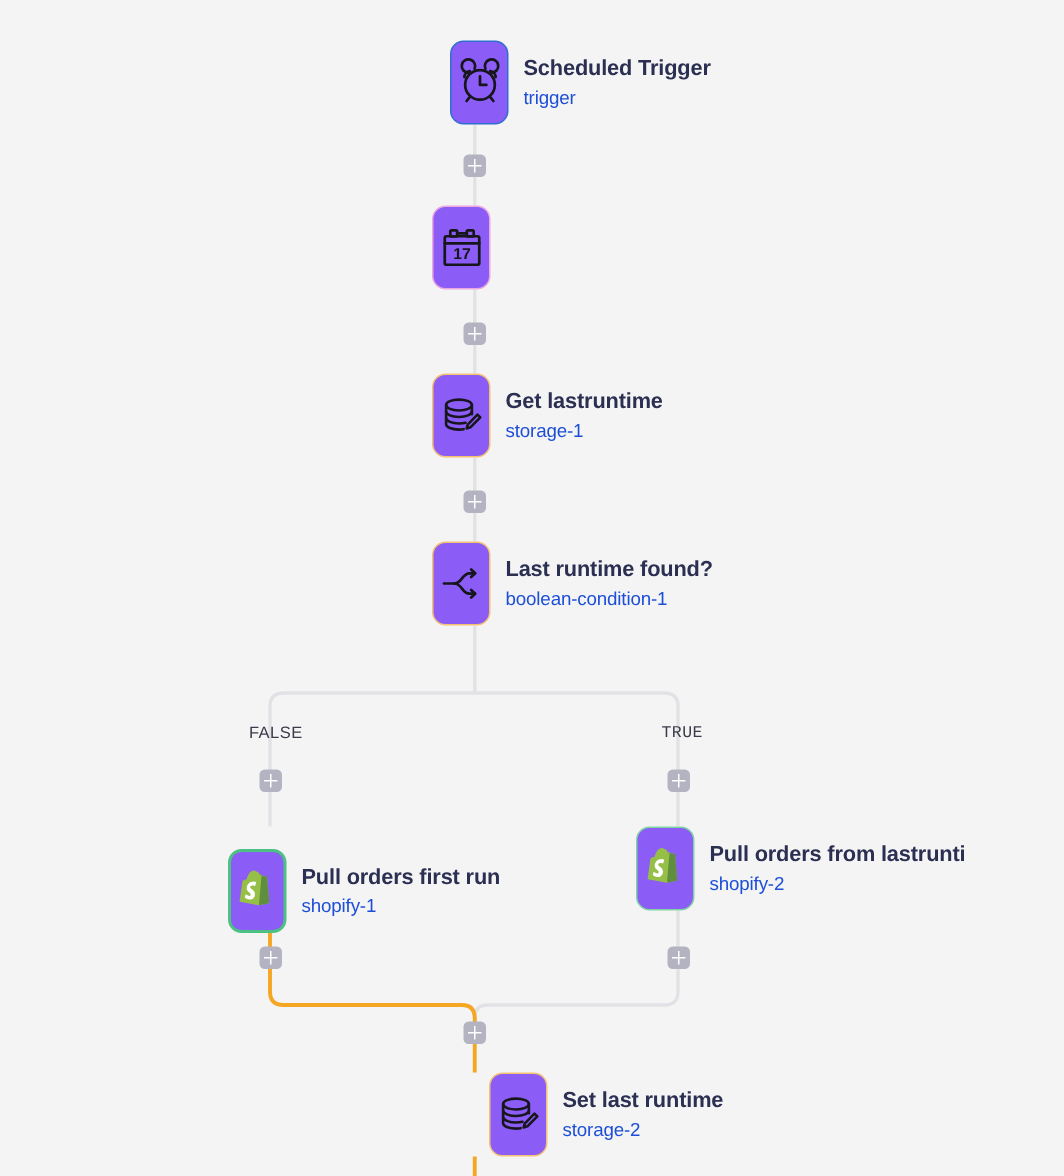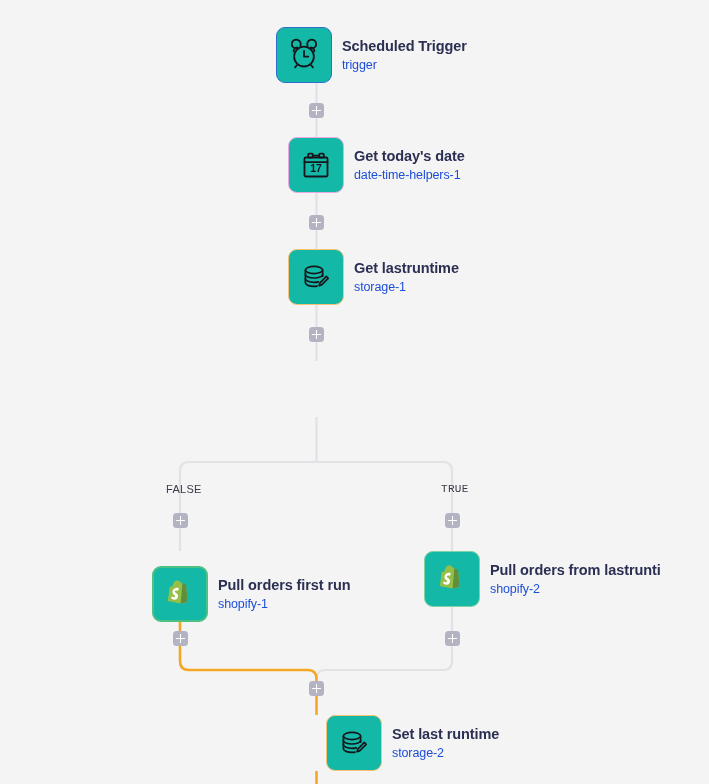--- a/index.html
+++ b/index.html
@@ -30,24 +30,24 @@
     pointer-events: none;
   }
 
   
   .node {
     position: absolute;
     display: flex;
     align-items: center;
   }
   .node-box {
-    width: 56px;
+    width: 39px;
     height: 56px;
     box-sizing: border-box;
-    background: #14b8a6;
+    background: #8b5cf6;
     border-radius: 9px;
     border: 1.6px solid #d8d8de;
     display: flex;
     align-items: center;
     justify-content: center;
     flex: 0 0 auto;
   }
   .node-box.blue   { border-color: #2f6fd0; border-width: 1.8px; }
   .node-box.pink   { border-color: #eba8e0; border-width: 1.8px; }
   .node-box.orange { border-color: #f5c274; border-width: 1.8px; }
@@ -125,21 +125,21 @@
 
     <path d="M452,607 L452,661 Q452,670 443,670 L325,670 Q316.5,670 316.5,679 L316.5,688" stroke="#e2e2e6" stroke-width="2.2" fill="none"></path>
 
     <path d="M180,607 L180,661 Q180,670 189,670 L308,670 Q316.5,670 316.5,679 L316.5,688" stroke="#f5a623" stroke-width="2.6" fill="none"></path>
 
     <path d="M316.5,688 L316.5,715" stroke="#f5a623" stroke-width="2.6" fill="none"></path>
 
     <path d="M316.5,771 L316.5,784" stroke="#f5a623" stroke-width="2.6" fill="none"></path>
   </svg>
 
-  <div class="node" style="left:276px; top:27px;justify-content:space-between;">
+  <div class="node" style="left:300px; top:27px;justify-content:space-between;">
     <div class="node-box blue">
       <span>
         <svg class="icon" width="34" height="34" viewBox="0 0 32 32" fill="none" stroke="#16161c" stroke-width="1.7" stroke-linecap="round" stroke-linejoin="round">
           <circle cx="16" cy="17.5" r="9.3"></circle>
           <path d="M9.6 8.8 A4 4 0 0 0 6.2 12.6"></path>
           <path d="M22.4 8.8 A4 4 0 0 1 25.8 12.6"></path>
           <path d="M8.8 9.9 A4.2 4.2 0 1 1 12.6 7.4"></path>
           <path d="M23.2 9.9 A4.2 4.2 0 1 0 19.4 7.4"></path>
           <path d="M16 12.2 L16 17.5 L20 17.5"></path>
           <path d="M9.4 25.4 L7.6 27.6"></path>
@@ -159,24 +159,20 @@
         <svg class="icon" width="32" height="32" viewBox="0 0 32 32" fill="none" stroke="#16161c" stroke-width="1.8" stroke-linecap="round" stroke-linejoin="round">
           <rect x="4.5" y="8.5" width="23" height="19" rx="1.2"></rect>
           <rect x="8.2" y="4.6" width="4.6" height="4" rx="0.8"></rect>
           <rect x="19.2" y="4.6" width="4.6" height="4" rx="0.8"></rect>
           <line x1="12.8" y1="6.6" x2="19.2" y2="6.6"></line>
           <line x1="4.5" y1="13.2" x2="27.5" y2="13.2"></line>
           <text x="16" y="23.4" font-family="'Liberation Sans',sans-serif" font-size="10.5" font-weight="bold" fill="#16161c" stroke="none" text-anchor="middle">17</text>
         </svg>
       </span>
     </div>
-    <div class="node-text">
-      <div class="node-title">Get today's date</div>
-      <div class="node-sub">date-time-helpers-1</div>
-    </div>
   </div>
 
   <div class="node" style="left:288px; top:249px;">
     <div class="node-box orange">
       <span>
         <svg class="icon" width="32" height="32" viewBox="0 0 32 32" fill="none" stroke="#16161c" stroke-width="1.7" stroke-linecap="round" stroke-linejoin="round">
           <ellipse cx="14" cy="9" rx="8.6" ry="3.6"></ellipse>
           <path d="M5.4,9 L5.4,21.8 C5.4,23.8 9.3,25.4 14,25.4 C15.1,25.4 16.2,25.3 17.1,25.1"></path>
           <path d="M22.6,9 L22.6,15.2"></path>
           <path d="M5.4,13.4 C5.4,15.4 9.3,17 14,17 C18.7,17 22.6,15.4 22.6,13.4"></path>
@@ -184,20 +180,37 @@
           <path d="M26.3,15.4 L28.2,17.3 L21.6,23.9 L19.1,24.6 L19.8,22.1 Z"></path>
         </svg>
       </span>
     </div>
     <div class="node-text">
       <div class="node-title">Get lastruntime</div>
       <div class="node-sub">storage-1</div>
     </div>
   </div>
 
+  <div class="node" style="left:288px; top:361px;">
+    <div class="node-box orange">
+      <span>
+        <svg class="icon" width="32" height="32" viewBox="0 0 32 32" fill="none" stroke="#16161c" stroke-width="1.8" stroke-linecap="round" stroke-linejoin="round">
+          <path d="M4,16 L11,16"></path>
+          <path d="M11,16 C16,16 16,9.2 21,9.2 L24.6,9.2"></path>
+          <path d="M11,16 C16,16 16,22.8 21,22.8 L24.6,22.8"></path>
+          <polyline points="22.1,6.7 24.8,9.2 22.1,11.7"></polyline>
+          <polyline points="22.1,20.3 24.8,22.8 22.1,25.3"></polyline>
+        </svg>
+      </span>
+    </div>
+    <div class="node-text">
+      <div class="node-title">Last runtime found?</div>
+      <div class="node-sub">boolean-condition-1</div>
+    </div>
+  </div>
 
   <div class="node" style="left:152px; top:566px;align-items:center;">
     <div class="node-box green">
       <span>
         <svg class="icon" width="34" height="34" viewBox="0 0 32 32">
           <path d="M21.6,6.7 C21.5,6.6 21.3,6.6 21.2,6.6 C21.1,6.6 19.6,6.9 19.6,6.9 C19.6,6.9 18.5,5.9 18.4,5.8 C18.3,5.7 18.1,5.7 17.9,5.8 L17.2,6 C16.8,4.8 16.1,3.8 14.9,3.8 L14.8,3.8 C14.4,3.3 14,3.1 13.6,3.1 C10.7,3.1 9.3,6.7 8.9,8.6 C7.8,8.9 7,9.2 6.9,9.2 C6.3,9.4 6.3,9.4 6.2,10 C6.1,10.4 4.5,22.7 4.5,22.7 L16.6,25 L23.2,23.6 C23.2,23.6 21.7,6.9 21.6,6.7 Z" fill="#95bf47"></path>
           <path d="M21.2,6.6 C21.1,6.6 19.6,6.9 19.6,6.9 C19.6,6.9 18.5,5.9 18.4,5.8 C18.35,5.76 18.3,5.74 18.24,5.73 L16.62,25 L23.2,23.6 C23.2,23.6 21.7,6.9 21.6,6.7 C21.5,6.6 21.3,6.6 21.2,6.6 Z" fill="#5e8e3e"></path>
           <path d="M14.9,10.6 L14.1,13 C14.1,13 13.4,12.6 12.5,12.6 C11.2,12.6 11.1,13.4 11.1,13.6 C11.1,14.7 14.1,15.2 14.1,17.9 C14.1,20.1 12.8,21.4 11,21.4 C8.8,21.4 7.7,20.1 7.7,20.1 L8.3,18.1 C8.3,18.1 9.5,19.1 10.5,19.1 C11.1,19.1 11.4,18.6 11.4,18.2 C11.4,16.8 8.9,16.7 8.9,14.3 C8.9,12.1 10.5,10 13.5,10 C14.4,10 14.9,10.6 14.9,10.6 Z" fill="#ffffff"></path>
           <path d="M13.6,4.1 C13.75,4.1 13.9,4.15 14.05,4.25 C13.05,4.72 11.97,5.9 11.52,8.27 C10.9,8.46 10.3,8.64 9.74,8.81 C10.24,7.1 11.46,4.1 13.6,4.1 Z" fill="#ffffff" opacity="0"></path>
         </svg>

